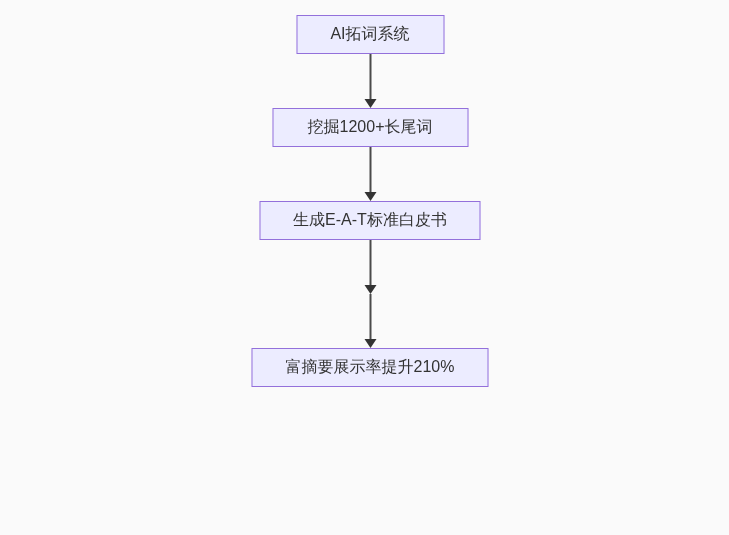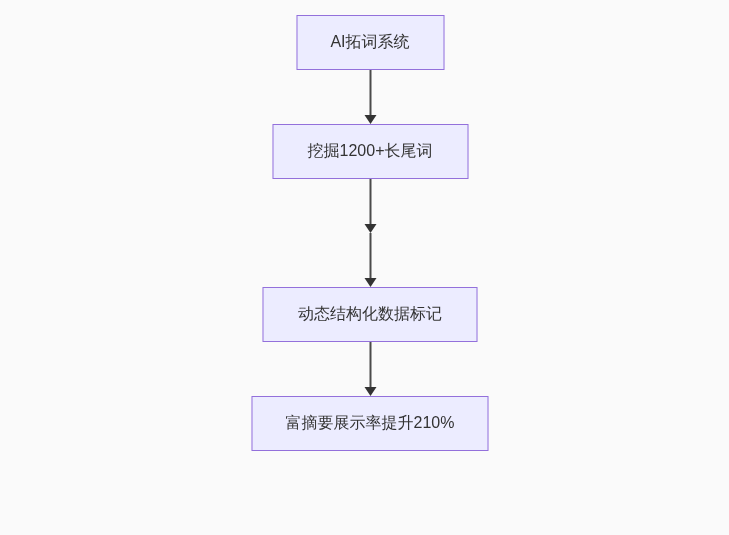--- a/index.html
+++ b/index.html
@@ -18,21 +18,21 @@
     position: absolute;
     top: 15px;
     left: 370px;
     transform: translateX(-50%);
     display: flex;
     flex-direction: column;
     align-items: center;
   }
   .flow-node {
     box-sizing: border-box;
-    height: 55px;
+    height: 39px;
     padding: 0 28px;
     background: #ECECFF;
     border: 1.5px solid #9370DB;
     display: flex;
     align-items: center;
     justify-content: center;
     font-size: 16px;
     color: #333333;
     white-space: nowrap;
     text-align: center;
@@ -78,29 +78,29 @@
 
   <div class="flow-node n2">
     <span>挖掘1200+长尾词</span>
   </div>
 
   <div class="flow-arrow">
     <div class="arrow-line"></div>
     <div class="arrow-head"></div>
   </div>
 
+  <div class="flow-node n3">
+    <span>生成E-A-T标准白皮书</span>
+  </div>
 
   <div class="flow-arrow">
     <div class="arrow-line"></div>
     <div class="arrow-head"></div>
   </div>
 
-  <div class="flow-node n4">
-    <span>动态结构化数据标记</span>
-  </div>
 
   <div class="flow-arrow">
     <div class="arrow-line"></div>
     <div class="arrow-head"></div>
   </div>
 
   <div class="flow-node n5">
     <span>富摘要展示率提升210%</span>
   </div>
 

